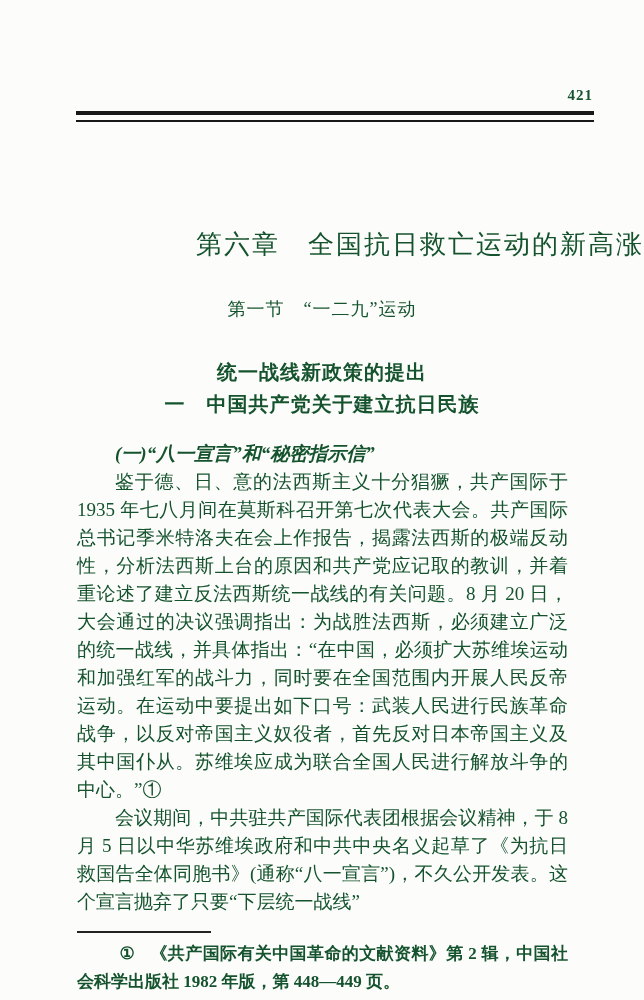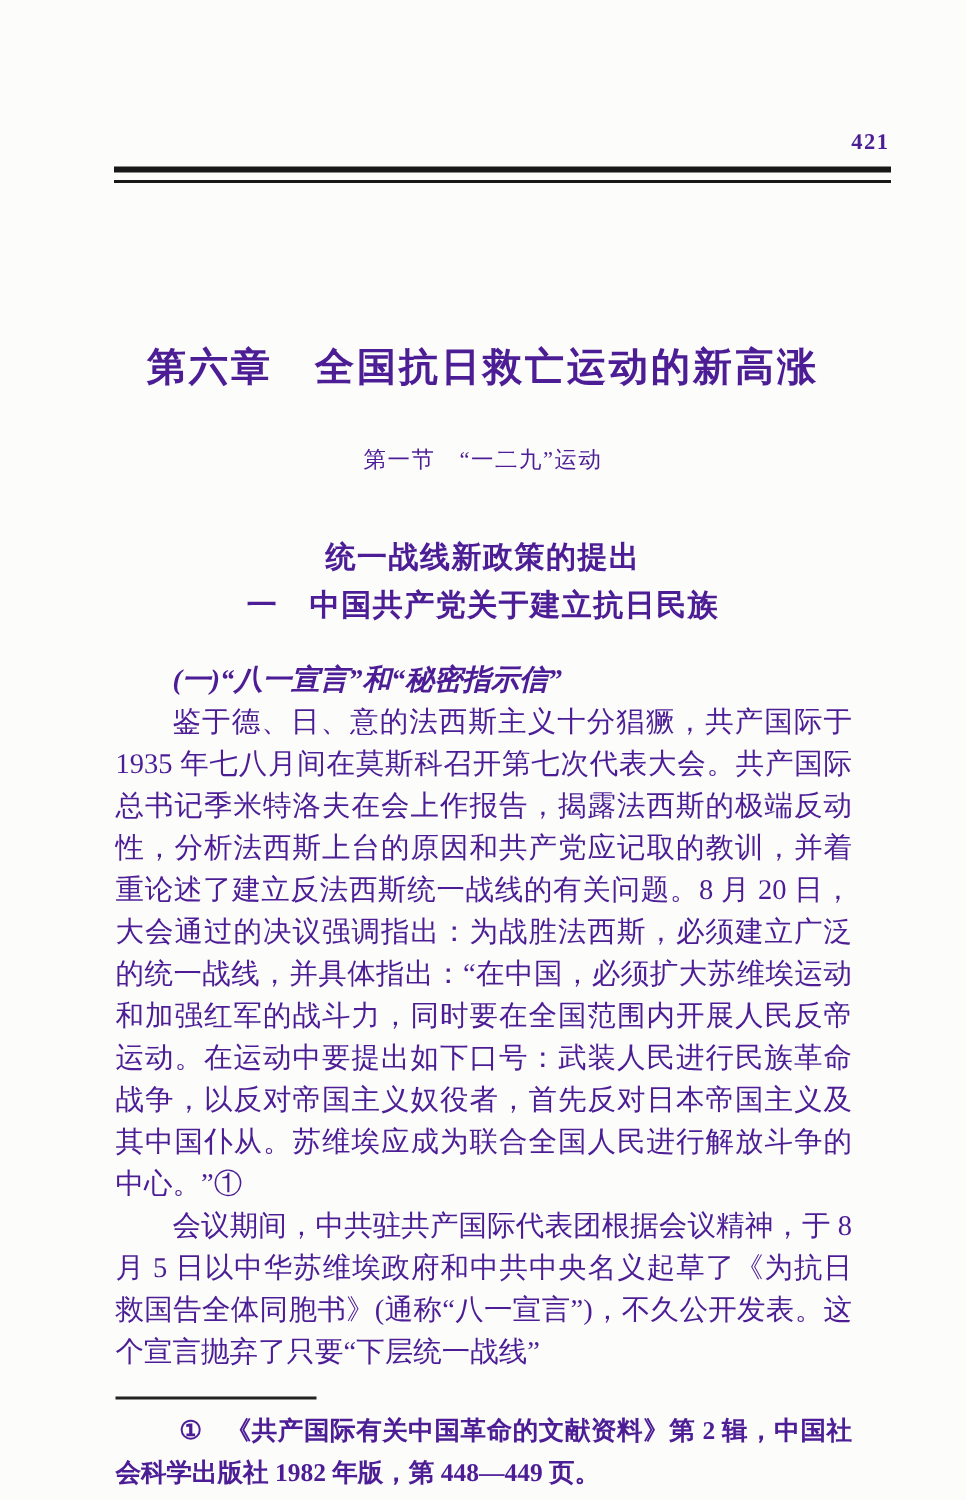--- a/index.html
+++ b/index.html
@@ -6,21 +6,21 @@
     margin: 0;
     padding: 0;
     background: #e8e8e8;
   }
   .page {
     position: relative;
     width: 644px;
     height: 1000px;
     margin: 0 auto;
     background: #fcfcfb;
-    color: #4c1d95;
+    color: #14532d;
     font-family: "Liberation Serif", "DejaVu Serif", serif;
     overflow: hidden;
   }
   .page-number {
     position: absolute;
     top: 87px;
     right: 51px;
     font-size: 15px;
     font-weight: bold;
     letter-spacing: 1px;
@@ -33,33 +33,33 @@
     height: 5px;
     border-top: 4px solid #181818;
     border-bottom: 2px solid #181818;
     box-sizing: content-box;
   }
   .chapter-title {
     position: absolute;
     top: 227px;
     left: 0;
     width: 100%;
-    text-align: center;
+    text-align: right;
     font-size: 26px;
-    font-weight: bold;
+    font-weight: normal;
     letter-spacing: 2px;
     margin: 0;
   }
   .section-title {
     position: absolute;
     top: 297px;
     left: 0;
     width: 100%;
     text-align: center;
-    font-size: 15px;
+    font-size: 18px;
     font-weight: normal;
     letter-spacing: 1px;
     margin: 0;
   }
   .subsection-title {
     position: absolute;
     top: 356px;
     left: 0;
     width: 100%;
     text-align: center;

